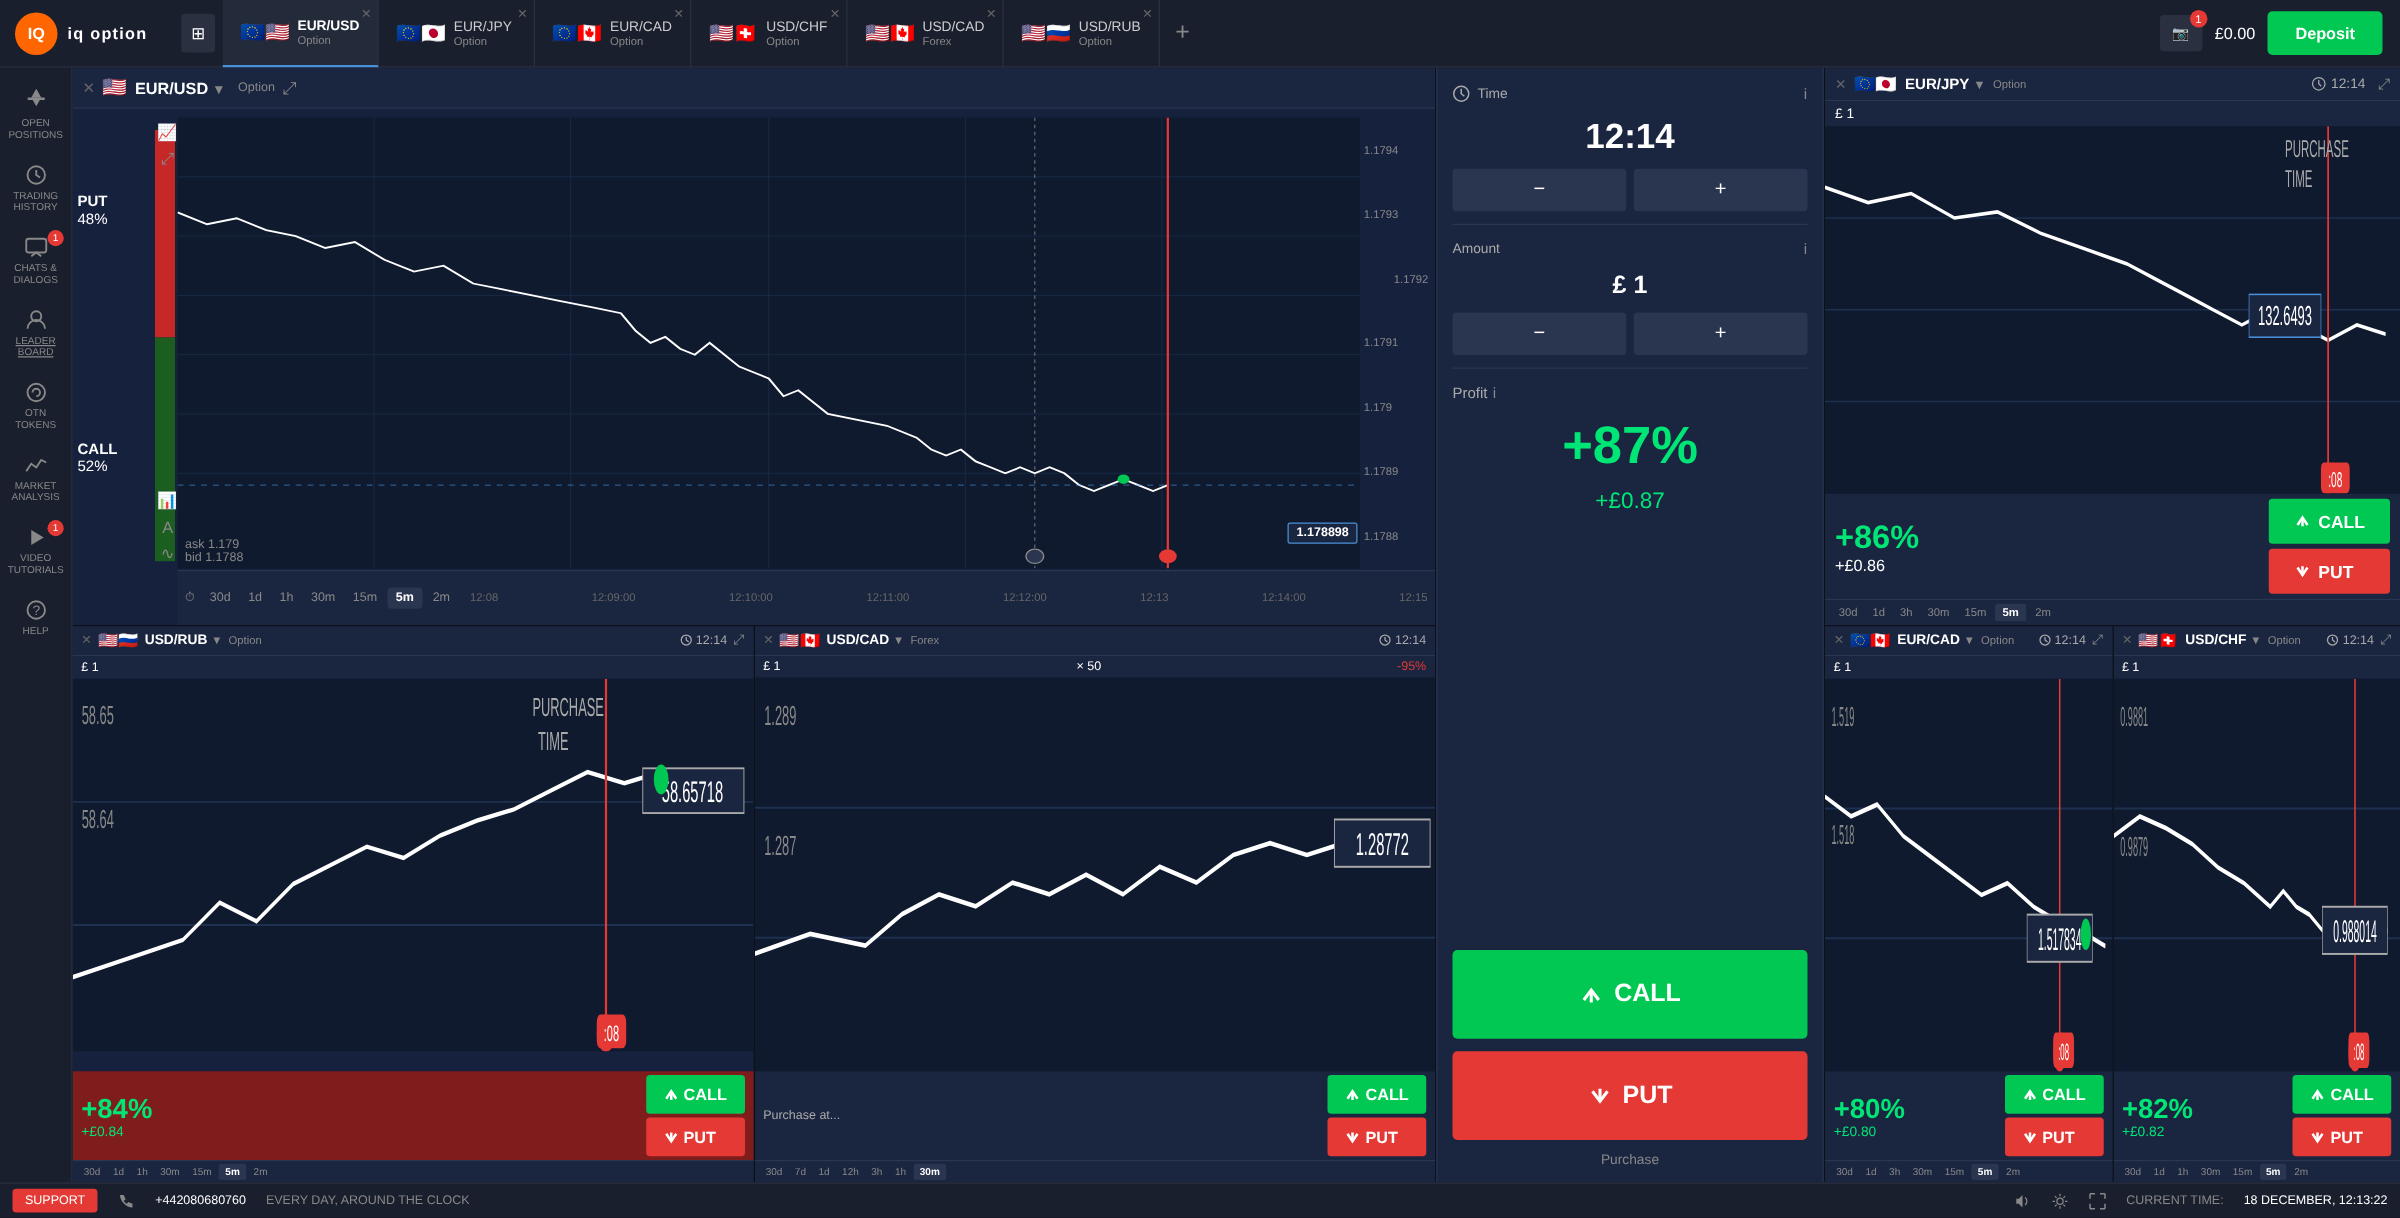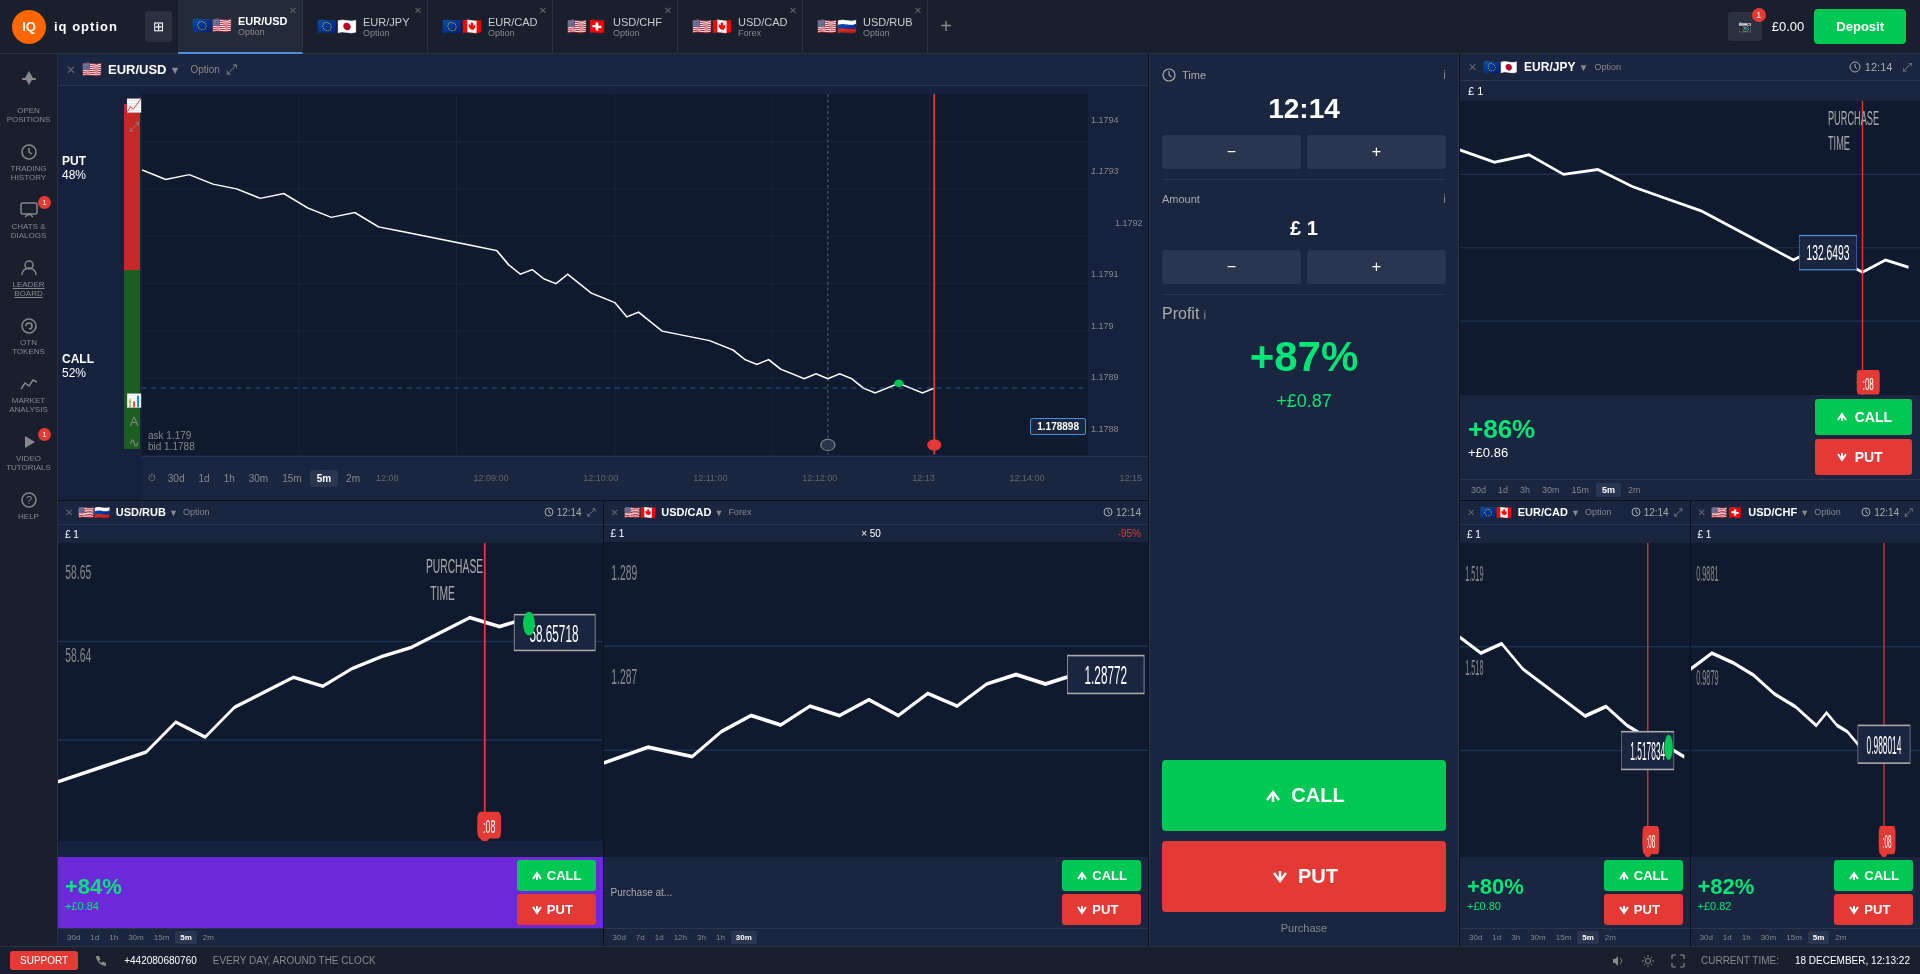--- a/index.html
+++ b/index.html
@@ -72,21 +72,21 @@
   <div style="display:flex;align-items:center;gap:10px;padding:0 14px;">
     <div style="position:relative;background:#2a3040;border:none;padding:8px 10px;cursor:pointer;border-radius:3px;color:#fff;">📷
       <span style="position:absolute;top:-4px;right:-4px;background:#e53935;color:#fff;border-radius:50%;width:14px;height:14px;font-size:9px;display:flex;align-items:center;justify-content:center;">1</span>
     </div>
     <div style="color:#fff;font-size:13px;cursor:pointer;">£0.00</div>
     <button style="background:#00c853;color:#fff;border:none;padding:10px 22px;border-radius:4px;font-size:13px;font-weight:bold;cursor:pointer;">Deposit</button>
   </div>
 </div>
 
 <div style="position:absolute;left:0;top:54px;bottom:28px;width:58px;background:#1a1f2e;border-right:1px solid #2a3040;display:flex;flex-direction:column;align-items:center;padding:6px 0;gap:2px;z-index:50;">
-  <div style="display:flex;flex-direction:column;align-items:center;gap:18px;padding:8px 2px;cursor:pointer;width:100%;color:#888;text-align:center;font-size:8px;">
+  <div style="display:flex;flex-direction:column;align-items:center;gap:6px;padding:8px 2px;cursor:pointer;width:100%;color:#888;text-align:center;font-size:8px;">
     <svg viewBox="0 0 20 20" width="20" height="20" fill="#888">
         <rect x="3" y="10" width="14" height="2" rx="1"></rect>
         <polygon points="10,3 14,10 6,10" fill="#888"></polygon>
         <polygon points="10,17 14,10 6,10" fill="#888"></polygon>
       </svg>
     <span>OPEN<br>POSITIONS</span>
   </div>
   <div style="display:flex;flex-direction:column;align-items:center;gap:2px;padding:8px 2px;cursor:pointer;width:100%;color:#888;text-align:center;font-size:8px;">
     <svg viewBox="0 0 20 20" width="20" height="20" fill="none">
         <circle cx="10" cy="10" r="7" stroke="#888" stroke-width="1.5"></circle>
@@ -199,21 +199,21 @@
 
         <circle cx="670" cy="370" r="6" fill="#e53935"></circle>
         <circle cx="580" cy="370" r="6" fill="#2a3550" stroke="#888" stroke-width="1"></circle>
       </svg>
       
       <div style="position:absolute;right:2px;bottom:20px;background:#1a2540;border:1px solid #4a90d9;padding:2px 6px;color:#fff;font-size:10px;font-weight:bold;border-radius:2px;">1.178898</div>
     </div>
 
     <div style="position:absolute;right:2px;top:40px;bottom:45px;width:55px;display:flex;flex-direction:column;justify-content:space-around;">
       <span style="color:#888;font-size:9px;">1.1794</span>
-      <span style="color:#888;font-size:9px;font-style:italic;">1.1793</span>
+      <span style="color:#888;font-size:9px;">1.1793</span>
       <span style="color:#888;font-size:9px;margin-left:24px;">1.1792</span>
       <span style="color:#888;font-size:9px;">1.1791</span>
       <span style="color:#888;font-size:9px;">1.179</span>
       <span style="color:#888;font-size:9px;">1.1789</span>
       <span style="color:#888;font-size:9px;">1.1788</span>
     </div>
 
     <div style="position:absolute;left:90px;bottom:48px;font-size:10px;color:#888;">
       <span>ask 1.179</span><br>
       <span>bid 1.1788</span>
@@ -281,21 +281,21 @@
       <button style="background:none;border:none;color:#888;cursor:pointer;font-size:12px;">ℹ</button>
     </div>
     <div style="font-size:20px;color:#fff;text-align:center;font-weight:bold;">£ 1</div>
     <div style="display:flex;gap:6px;">
       <button style="background:#2a3550;border:none;color:#fff;flex:1;padding:8px;border-radius:3px;cursor:pointer;font-size:16px;">−</button>
       <button style="background:#2a3550;border:none;color:#fff;flex:1;padding:8px;border-radius:3px;cursor:pointer;font-size:16px;">+</button>
     </div>
     <div style="height:1px;background:#2a3550;"></div>
 
     <div style="display:flex;align-items:center;gap:4px;">
-      <span style="color:#aaa;font-size:16px;">Profit</span>
+      <span style="color:#aaa;font-size:12px;">Profit</span>
       <button style="background:none;border:none;color:#888;cursor:pointer;font-size:12px;">ℹ</button>
     </div>
     <div style="font-size:42px;font-weight:bold;color:#00e676;text-align:center;">+87%</div>
     <div style="font-size:18px;color:#00e676;text-align:center;">+£0.87</div>
     <div style="flex:1;"></div>
 
     <button style="background:#00c853;border:none;color:#fff;padding:24px;border-radius:4px;cursor:pointer;font-size:20px;font-weight:bold;width:100%;display:flex;align-items:center;justify-content:center;gap:8px;">
       <svg viewBox="0 0 20 20" width="20" height="20" fill="none">
           <polyline points="4,14 10,6 16,14" stroke="#fff" stroke-width="2.5" fill="none"></polyline>
           <line x1="10" y1="6" x2="10" y2="16" stroke="#fff" stroke-width="2.5"></line>
@@ -427,21 +427,21 @@
           <text x="337" y="33" fill="#fff" font-size="8" text-anchor="middle">58.65718</text>
           <circle cx="320" cy="27" r="4" fill="#00c853"></circle>
           <text x="250" y="10" fill="#aaa" font-size="7">PURCHASE</text>
           <text x="253" y="19" fill="#aaa" font-size="7">TIME</text>
           <rect x="285" y="90" width="16" height="9" fill="#e53935" rx="2"></rect>
           <text x="293" y="97" fill="#fff" font-size="6" text-anchor="middle">:08</text>
           <text x="5" y="12" fill="#888" font-size="7">58.65</text>
           <text x="5" y="40" fill="#888" font-size="7">58.64</text>
         </svg>
       </div>
-      <div style="display:flex;align-items:center;justify-content:space-between;padding:3px 7px;background:#6d28d9;margin-top:16px;">
+      <div style="display:flex;align-items:center;justify-content:space-between;padding:3px 7px;background:#7f1d1d;margin-top:16px;">
         <div>
           <div style="color:#00e676;font-size:22px;font-weight:bold;">+84%</div>
           <div style="color:#00e676;font-size:11px;">+£0.84</div>
         </div>
         <div style="display:flex;flex-direction:column;gap:3px;">
           <button style="background:#00c853;border:none;color:#fff;padding:8px 14px;border-radius:3px;cursor:pointer;font-size:13px;font-weight:bold;display:flex;align-items:center;gap:4px;">
             <svg width="12" height="12" viewBox="0 0 12 12" fill="none">
                 <polyline points="2,9 6,3 10,9" stroke="#fff" stroke-width="2" fill="none"></polyline>
                 <line x1="6" y1="3" x2="6" y2="10" stroke="#fff" stroke-width="2"></line>
               </svg>

